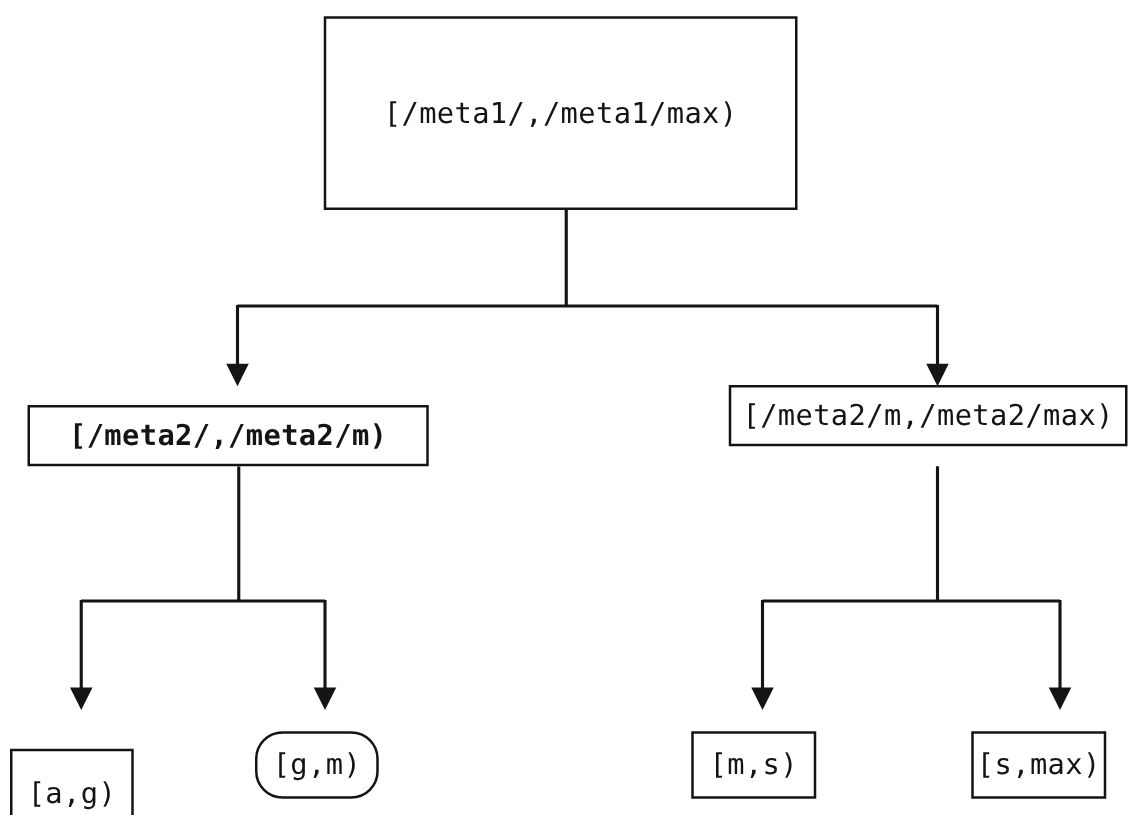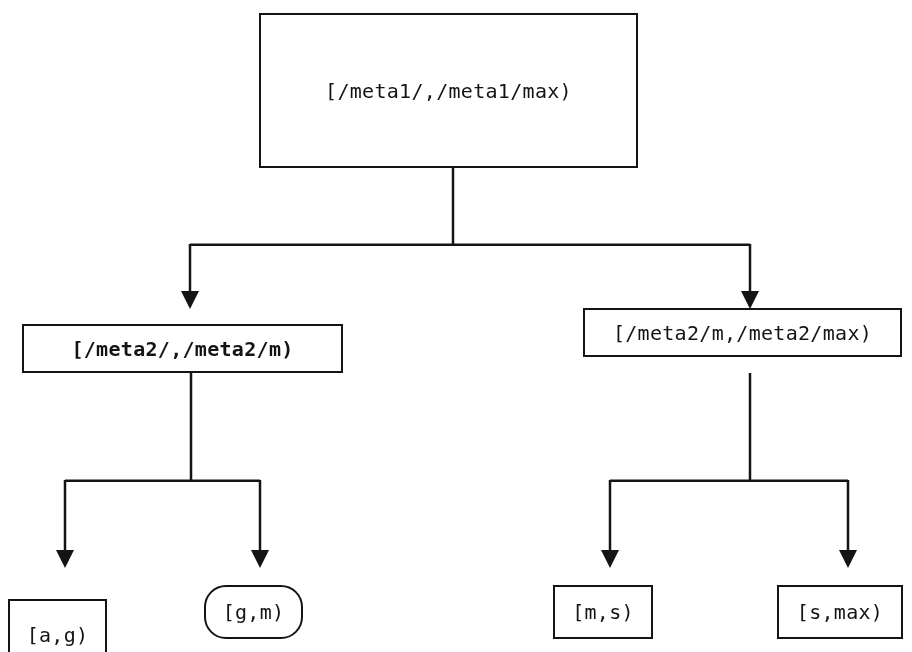--- a/index.html
+++ b/index.html
@@ -24,21 +24,21 @@
   }
   .node {
     position: absolute;
     box-sizing: border-box;
     display: flex;
     align-items: center;
     justify-content: center;
     border: 2.5px solid #141414;
     background: #ffffff;
     color: #141414;
-    font-size: 20px;
+    font-size: 23px;
     letter-spacing: 0.3px;
     white-space: nowrap;
   }
   .node span {
     display: inline-block;
   }
 </style>
 </head>
 <body>
 
@@ -77,17 +77,17 @@
   </div>
 
   <div class="node" style="left:204px; top:585px; width:99px; height:54px;border-radius:22px;">
     <span>[g,m)</span>
   </div>
 
   <div class="node" style="left:553px; top:585px; width:100px; height:54px;">
     <span>[m,s)</span>
   </div>
 
-  <div class="node" style="left:777px; top:585px; width:126px; height:54px;">
+  <div class="node" style="left:777px; top:585px; width:108px; height:54px;">
     <span>[s,max)</span>
   </div>
 
 </div>
 
 </body></html>

